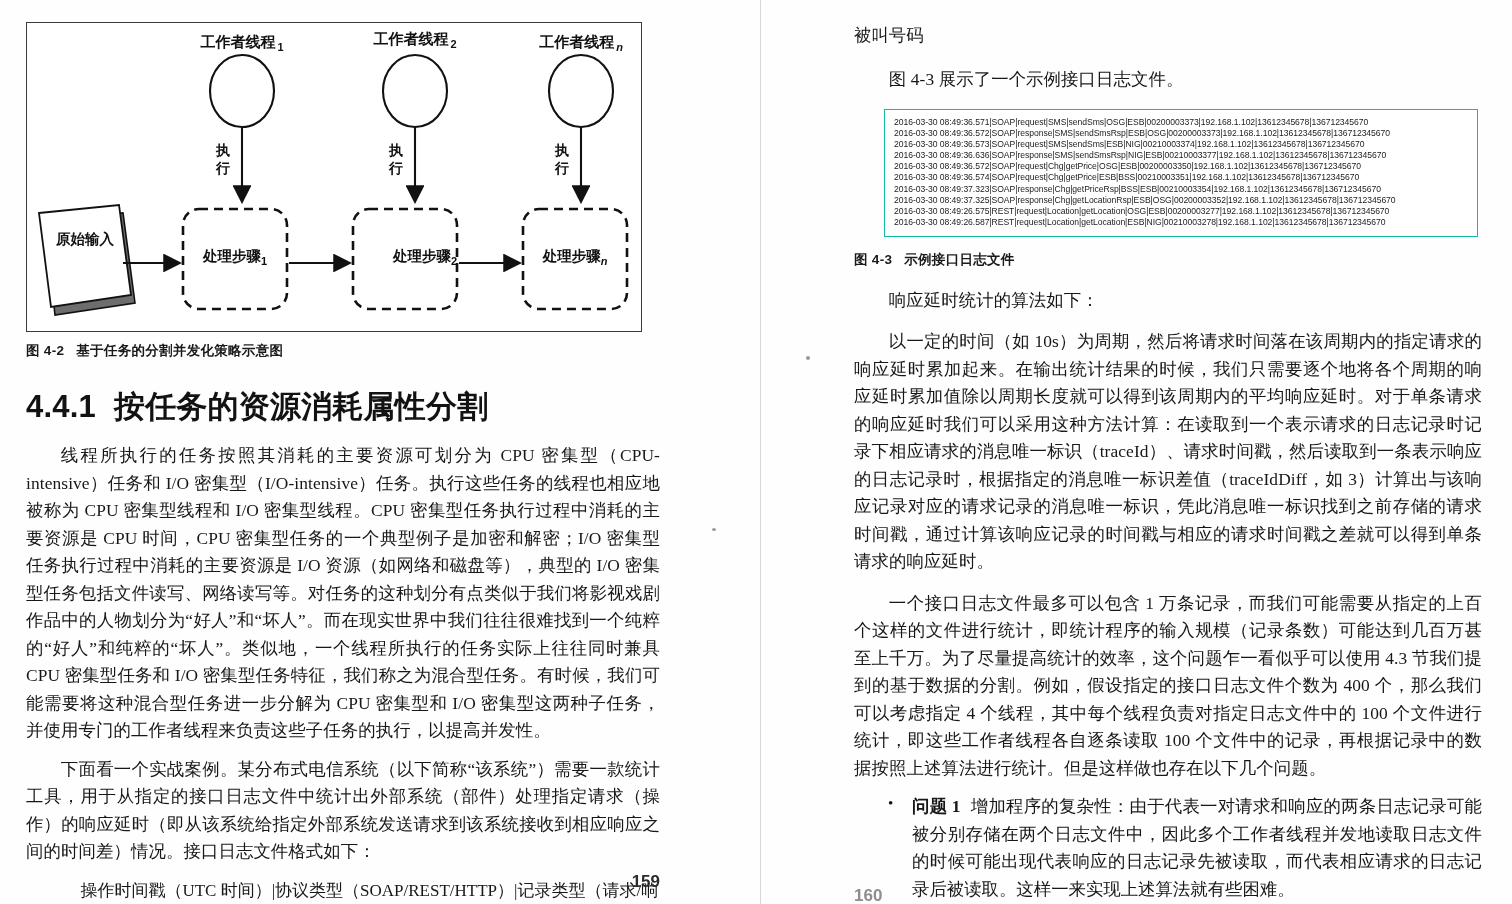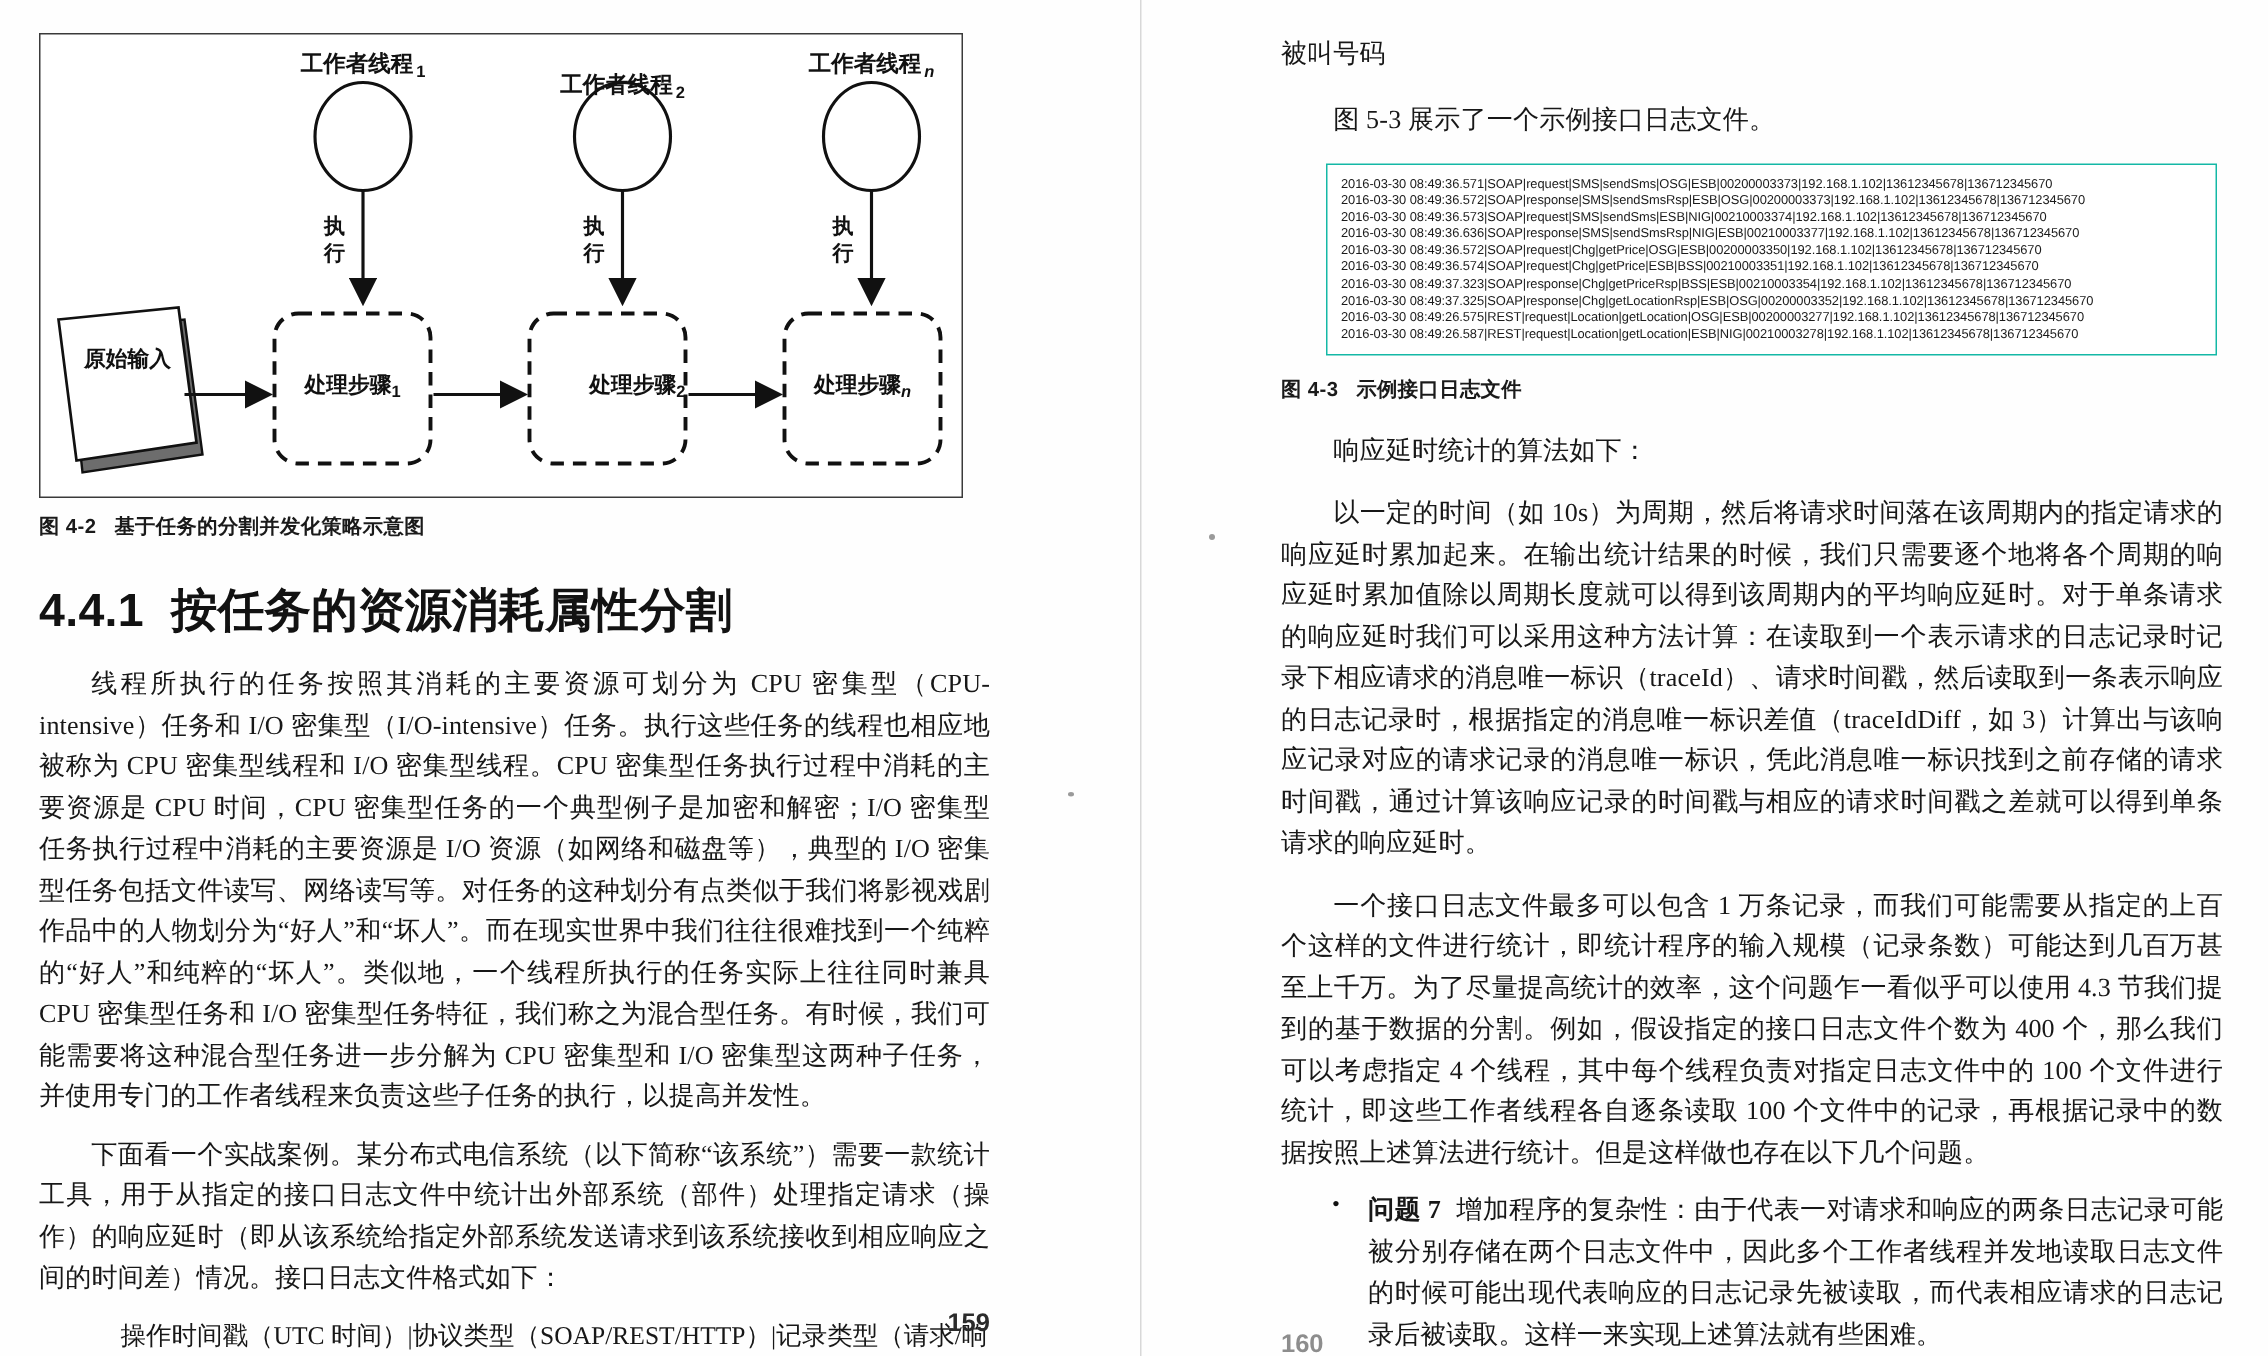--- a/index.html
+++ b/index.html
@@ -191,21 +191,21 @@
         <line x1="432" y1="240" x2="492" y2="240" stroke="#111" stroke-width="2.1" marker-end="url(#ah)"></line>
 
         <rect x="156" y="186" width="104" height="100" rx="16" ry="16" fill="#fff" stroke="#111" stroke-width="2.6" stroke-dasharray="9 6"></rect>
         <rect x="326" y="186" width="104" height="100" rx="16" ry="16" fill="#fff" stroke="#111" stroke-width="2.6" stroke-dasharray="9 6"></rect>
         <rect x="496" y="186" width="104" height="100" rx="16" ry="16" fill="#fff" stroke="#111" stroke-width="2.6" stroke-dasharray="9 6"></rect>
       </svg>
 
       <div style="position:absolute;left:141px;top:10px;width:148px;text-align:center;font-family:'Liberation Sans','DejaVu Sans',sans-serif;font-size:15px;font-weight:600;color:#111;">
         <span>工作者线程</span><span style="font-size:11px;vertical-align:sub;margin-left:2px;">1</span>
       </div>
-      <div style="position:absolute;left:314px;top:24px;width:148px;text-align:center;font-family:'Liberation Sans','DejaVu Sans',sans-serif;font-size:15px;font-weight:600;color:#111;">
+      <div style="position:absolute;left:314px;top:7px;width:148px;text-align:center;font-family:'Liberation Sans','DejaVu Sans',sans-serif;font-size:15px;font-weight:600;color:#111;">
         <span>工作者线程</span><span style="font-size:11px;vertical-align:sub;margin-left:2px;">2</span>
       </div>
       <div style="position:absolute;left:480px;top:10px;width:148px;text-align:center;font-family:'Liberation Sans','DejaVu Sans',sans-serif;font-size:15px;font-weight:600;color:#111;">
         <span>工作者线程</span><span style="font-size:11px;vertical-align:sub;margin-left:2px;font-style:italic;">n</span>
       </div>
 
       <div style="position:absolute;left:186px;top:118px;width:20px;text-align:center;font-family:'Liberation Sans','DejaVu Sans',sans-serif;font-size:14px;font-weight:600;line-height:18px;color:#111;">
         <div>执</div>
         <div>行</div>
       </div>
@@ -247,21 +247,21 @@
 
     </div>
 
     <div class="folio">159</div>
   </div>
 
   <div class="page page-right">
 
     <div class="runover">被叫号码</div>
 
-    <p class="body indent" style="margin-bottom:16px;">图 5-3 展示了一个示例接口日志文件。</p>
+    <p class="body indent" style="margin-bottom:16px;">图 4-3 展示了一个示例接口日志文件。</p>
 
     <div class="logbox">
       <div class="logline">2016-03-30 08:49:36.571|SOAP|request|SMS|sendSms|OSG|ESB|00200003373|192.168.1.102|13612345678|136712345670</div>
       <div class="logline">2016-03-30 08:49:36.572|SOAP|response|SMS|sendSmsRsp|ESB|OSG|00200003373|192.168.1.102|13612345678|136712345670</div>
       <div class="logline">2016-03-30 08:49:36.573|SOAP|request|SMS|sendSms|ESB|NIG|00210003374|192.168.1.102|13612345678|136712345670</div>
       <div class="logline">2016-03-30 08:49:36.636|SOAP|response|SMS|sendSmsRsp|NIG|ESB|00210003377|192.168.1.102|13612345678|136712345670</div>
       <div class="logline">2016-03-30 08:49:36.572|SOAP|request|Chg|getPrice|OSG|ESB|00200003350|192.168.1.102|13612345678|136712345670</div>
       <div class="logline">2016-03-30 08:49:36.574|SOAP|request|Chg|getPrice|ESB|BSS|00210003351|192.168.1.102|13612345678|136712345670</div>
       <div class="logline">2016-03-30 08:49:37.323|SOAP|response|Chg|getPriceRsp|BSS|ESB|00210003354|192.168.1.102|13612345678|136712345670</div>
       <div class="logline">2016-03-30 08:49:37.325|SOAP|response|Chg|getLocationRsp|ESB|OSG|00200003352|192.168.1.102|13612345678|136712345670</div>
@@ -274,21 +274,21 @@
     </div>
 
     <p class="body indent" style="margin-top:18px;">响应延时统计的算法如下：</p>
 
     <p class="body indent" style="margin-top:14px;">以一定的时间（如 10s）为周期，然后将请求时间落在该周期内的指定请求的响应延时累加起来。在输出统计结果的时候，我们只需要逐个地将各个周期的响应延时累加值除以周期长度就可以得到该周期内的平均响应延时。对于单条请求的响应延时我们可以采用这种方法计算：在读取到一个表示请求的日志记录时记录下相应请求的消息唯一标识（traceId）、请求时间戳，然后读取到一条表示响应的日志记录时，根据指定的消息唯一标识差值（traceIdDiff，如 3）计算出与该响应记录对应的请求记录的消息唯一标识，凭此消息唯一标识找到之前存储的请求时间戳，通过计算该响应记录的时间戳与相应的请求时间戳之差就可以得到单条请求的响应延时。</p>
 
     <p class="body indent" style="margin-top:14px;">一个接口日志文件最多可以包含 1 万条记录，而我们可能需要从指定的上百个这样的文件进行统计，即统计程序的输入规模（记录条数）可能达到几百万甚至上千万。为了尽量提高统计的效率，这个问题乍一看似乎可以使用 4.3 节我们提到的基于数据的分割。例如，假设指定的接口日志文件个数为 400 个，那么我们可以考虑指定 4 个线程，其中每个线程负责对指定日志文件中的 100 个文件进行统计，即这些工作者线程各自逐条读取 100 个文件中的记录，再根据记录中的数据按照上述算法进行统计。但是这样做也存在以下几个问题。</p>
 
     <ul class="bullets">
       <li>
-        <span class="q-label">问题 7</span><span>增加程序的复杂性：由于代表一对请求和响应的两条日志记录可能被分别存储在两个日志文件中，因此多个工作者线程并发地读取日志文件的时候可能出现代表响应的日志记录先被读取，而代表相应请求的日志记录后被读取。这样一来实现上述算法就有些困难。</span>
+        <span class="q-label">问题 1</span><span>增加程序的复杂性：由于代表一对请求和响应的两条日志记录可能被分别存储在两个日志文件中，因此多个工作者线程并发地读取日志文件的时候可能出现代表响应的日志记录先被读取，而代表相应请求的日志记录后被读取。这样一来实现上述算法就有些困难。</span>
       </li>
 
     </ul>
 
     <div class="folio-right">160</div>
   </div>
 
   <div class="speck" style="left:806px;top:356px;width:4px;height:4px;"></div>
   <div class="speck" style="left:712px;top:528px;width:4px;height:3px;"></div>
 </div>

